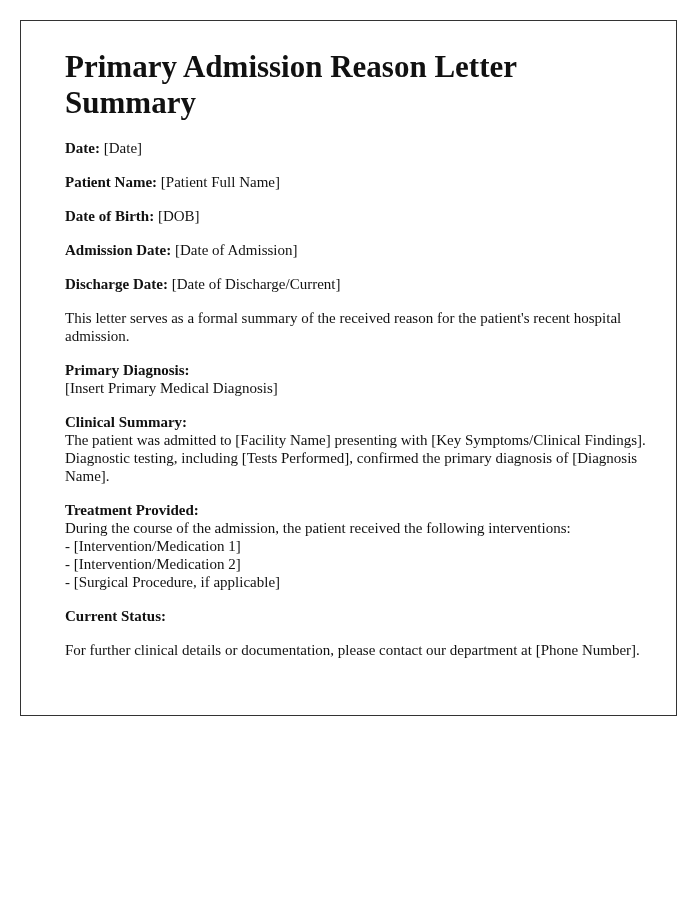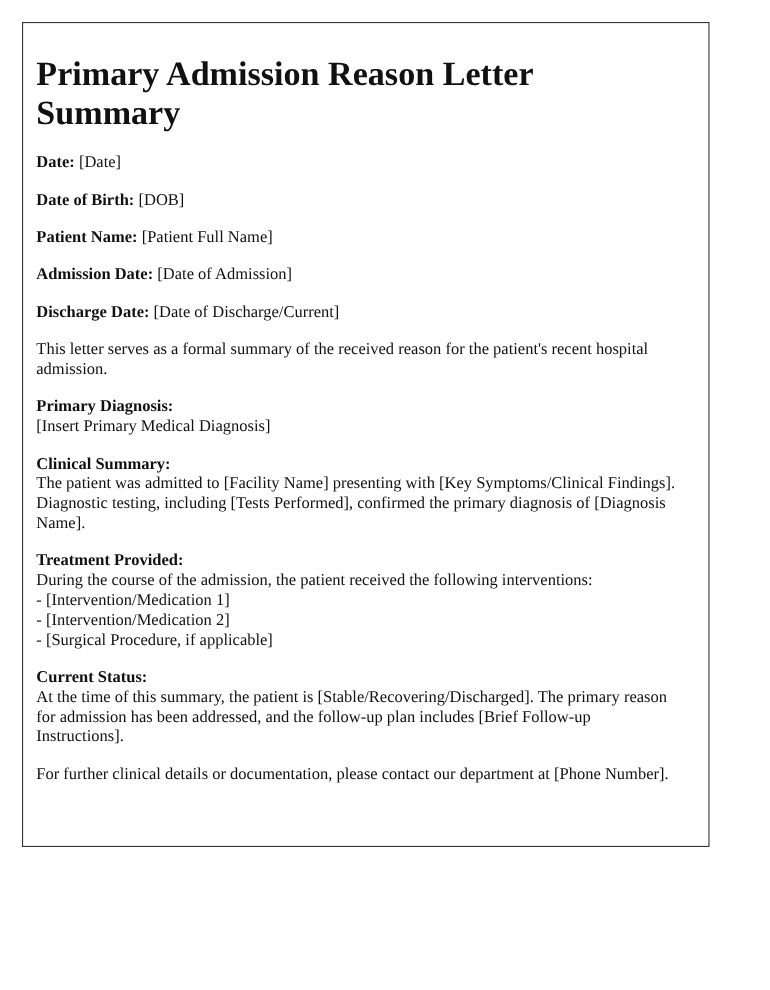--- a/index.html
+++ b/index.html
@@ -22,21 +22,21 @@
     width: 700px;
     height: 802px;
     overflow: hidden;
   }
   .letter {
     position: absolute;
     left: 20px;
     top: 20px;
     width: 583px;
     border: 1px solid #333333;
-    padding: 28px 28px 40px 12px;
+    padding: 28px 28px 40px 44px;
     background: #ffffff;
   }
   h1 {
     font-size: 31px;
     line-height: 36px;
     font-weight: bold;
     margin: 0 0 18px 0;
     color: #111111;
   }
   p {
@@ -56,26 +56,26 @@
 
 <div class="viewport">
   <div class="letter">
     <h1>Primary Admission Reason Letter Summary</h1>
 
     <p>
       <span class="field-label">Date:</span>
       <span>[Date]</span>
     </p>
     <p>
+      <span class="field-label">Patient Name:</span>
+      <span>[Patient Full Name]</span>
+    </p>
+    <p>
       <span class="field-label">Date of Birth:</span>
       <span>[DOB]</span>
-    </p>
-    <p>
-      <span class="field-label">Patient Name:</span>
-      <span>[Patient Full Name]</span>
     </p>
     <p>
       <span class="field-label">Admission Date:</span>
       <span>[Date of Admission]</span>
     </p>
     <p>
       <span class="field-label">Discharge Date:</span>
       <span>[Date of Discharge/Current]</span>
     </p>
 
@@ -95,19 +95,18 @@
     <div class="section">
       <span class="section-label">Treatment Provided:</span>
       <span class="list-item">During the course of the admission, the patient received the following interventions:</span>
       <span class="list-item">- [Intervention/Medication 1]</span>
       <span class="list-item">- [Intervention/Medication 2]</span>
       <span class="list-item">- [Surgical Procedure, if applicable]</span>
     </div>
 
     <div class="section">
       <span class="section-label">Current Status:</span>
-      <span>At the time of this summary, the patient is [Stable/Recovering/Discharged]. The primary reason for admission has been addressed, and the follow-up plan includes [Brief Follow-up Instructions].</span>
     </div>
 
     <p>For further clinical details or documentation, please contact our department at [Phone Number].</p>
 
   </div>
 </div>
 
 </body></html>

